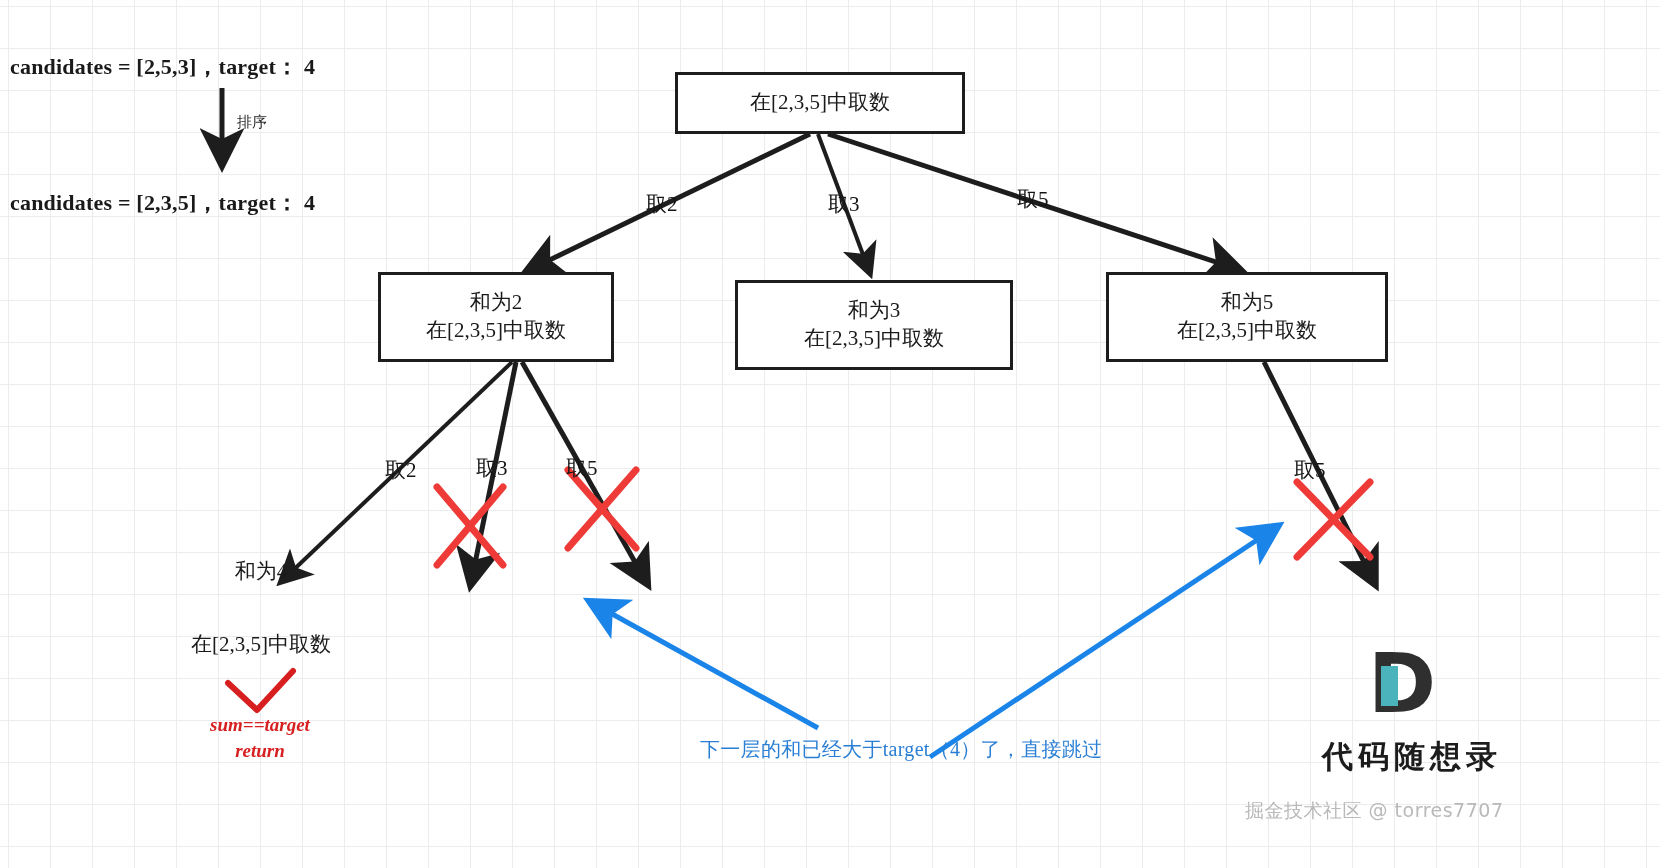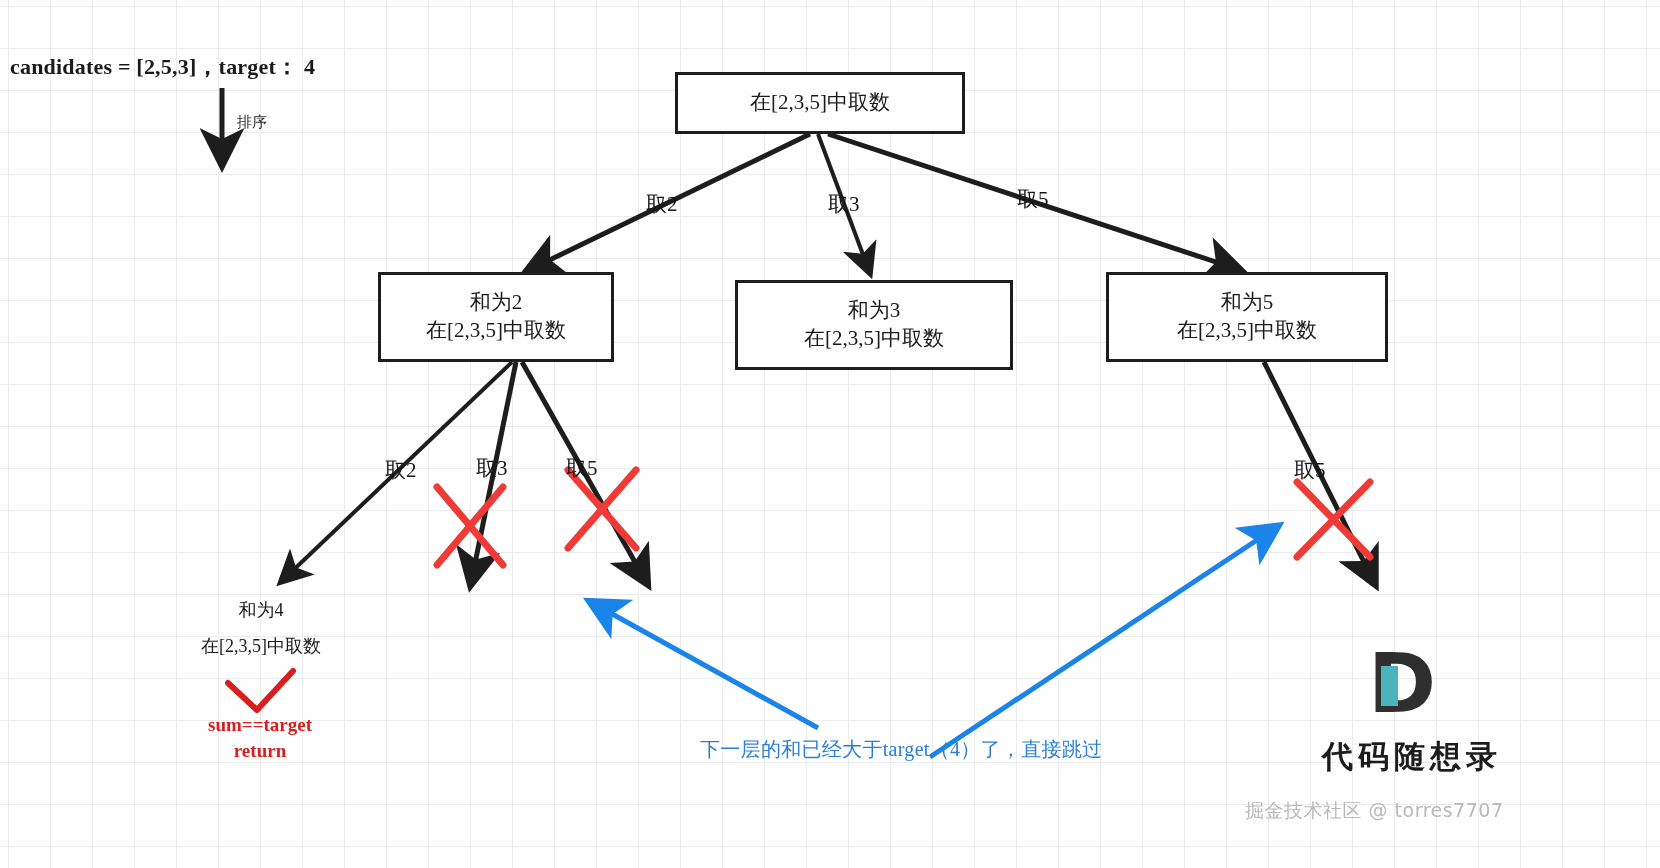--- a/index.html
+++ b/index.html
@@ -54,25 +54,26 @@
     color: #1a1a1a;
     font-size: 21px;
     line-height: 1.32;
     white-space: nowrap;
   }
   .leaf {
     position: absolute;
     display: flex;
     flex-direction: column;
     align-items: center;
-    justify-content: space-between;
+    justify-content: flex-end;
     color: #1a1a1a;
-    font-size: 18px;
+    font-size: 21px;
     line-height: 1.35;
     white-space: nowrap;
+    gap: 44px;
   }
   .edge-label {
     position: absolute;
     font-size: 21px;
     color: #151515;
     white-space: nowrap;
     padding-left: 6px;
   }
   .red-note {
     position: absolute;
@@ -199,20 +200,21 @@
     <g>
       <line x1="818" y1="728" x2="596" y2="605" stroke="#1a84e8" stroke-width="5" marker-end="url(#ah-blue)"></line>
     </g>
     <g>
       <line x1="930" y1="757" x2="1272" y2="530" stroke="#1a84e8" stroke-width="5" marker-end="url(#ah-blue)"></line>
     </g>
   </svg>
 
   <div class="hdr" style="left:10px; top:52px;">candidates = [2,5,3]，target： 4</div>
   <div class="sort-label" style="left:237px; top:113px;">排序</div>
+  <div class="hdr" style="left:10px; top:188px;">candidates = [2,3,5]，target： 4</div>
 
   <div class="node" style="left:675px; top:72px; width:290px; height:62px;">
     <div>在[2,3,5]中取数</div>
   </div>
 
   <div class="node" style="left:378px; top:272px; width:236px; height:90px;font-family:Liberation Serif, serif;">
     <div>和为2</div>
     <div>在[2,3,5]中取数</div>
   </div>
 
@@ -233,21 +235,21 @@
 
   <div class="edge-label" style="left:640px; top:190px;">取2</div>
   <div class="edge-label" style="left:822px; top:190px;">取3</div>
   <div class="edge-label" style="left:1011px; top:185px;">取5</div>
 
   <div class="edge-label" style="left:379px; top:456px;">取2</div>
   <div class="edge-label" style="left:470px; top:454px;">取3</div>
   <div class="edge-label" style="left:560px; top:454px;">取5</div>
   <div class="edge-label" style="left:1288px; top:456px;">取5</div>
 
-  <div class="red-note" style="left:190px; top:712px; width:140px;">
+  <div class="red-note" style="left:190px; top:712px; width:140px;font-style:italic;">
     <div>sum==target</div>
     <div>return</div>
   </div>
 
   <div class="blue-note" style="left:700px; top:736px;">下一层的和已经大于target（4）了，直接跳过</div>
 
   <div class="logo-wrap" style="left:1322px; top:648px;">
     <div class="logo-d">
       <span class="dletter">D</span>
       <span class="teal"></span>

